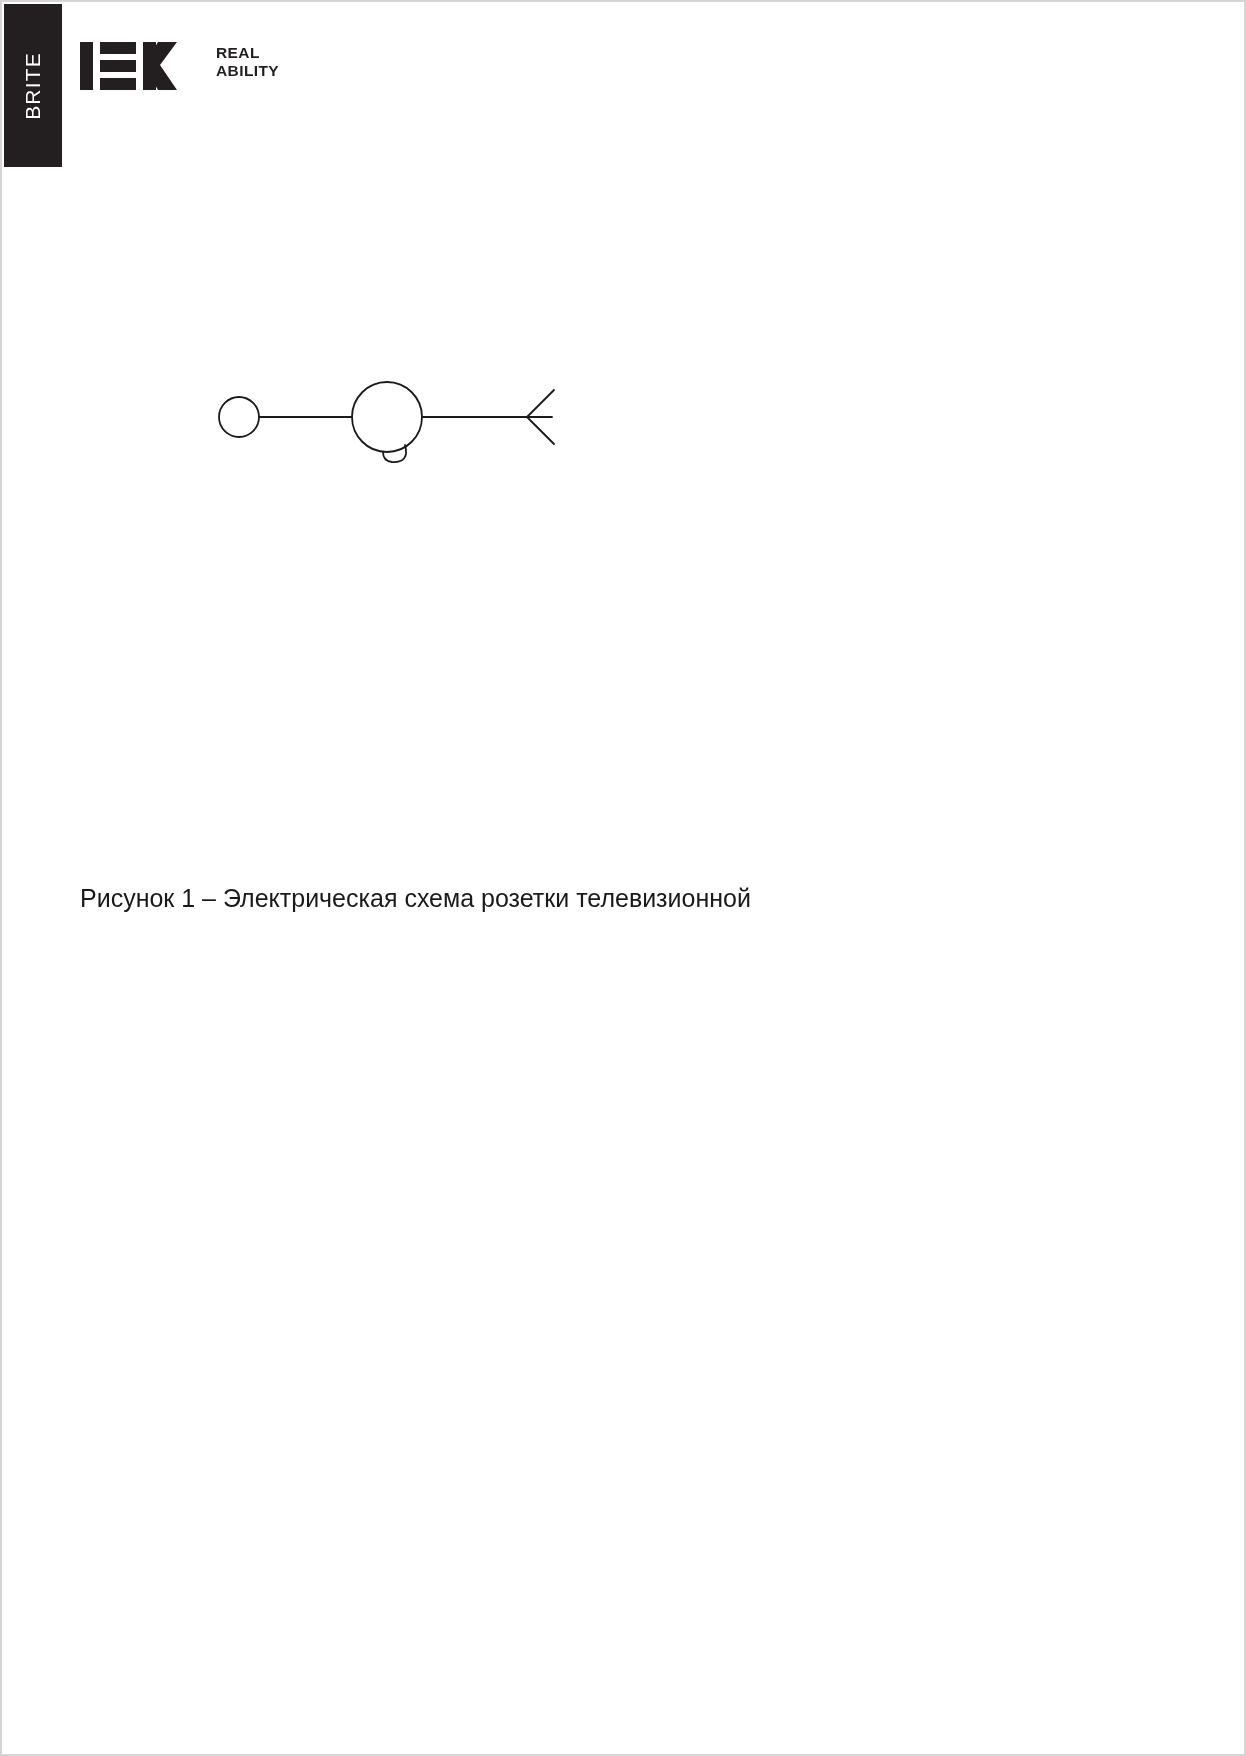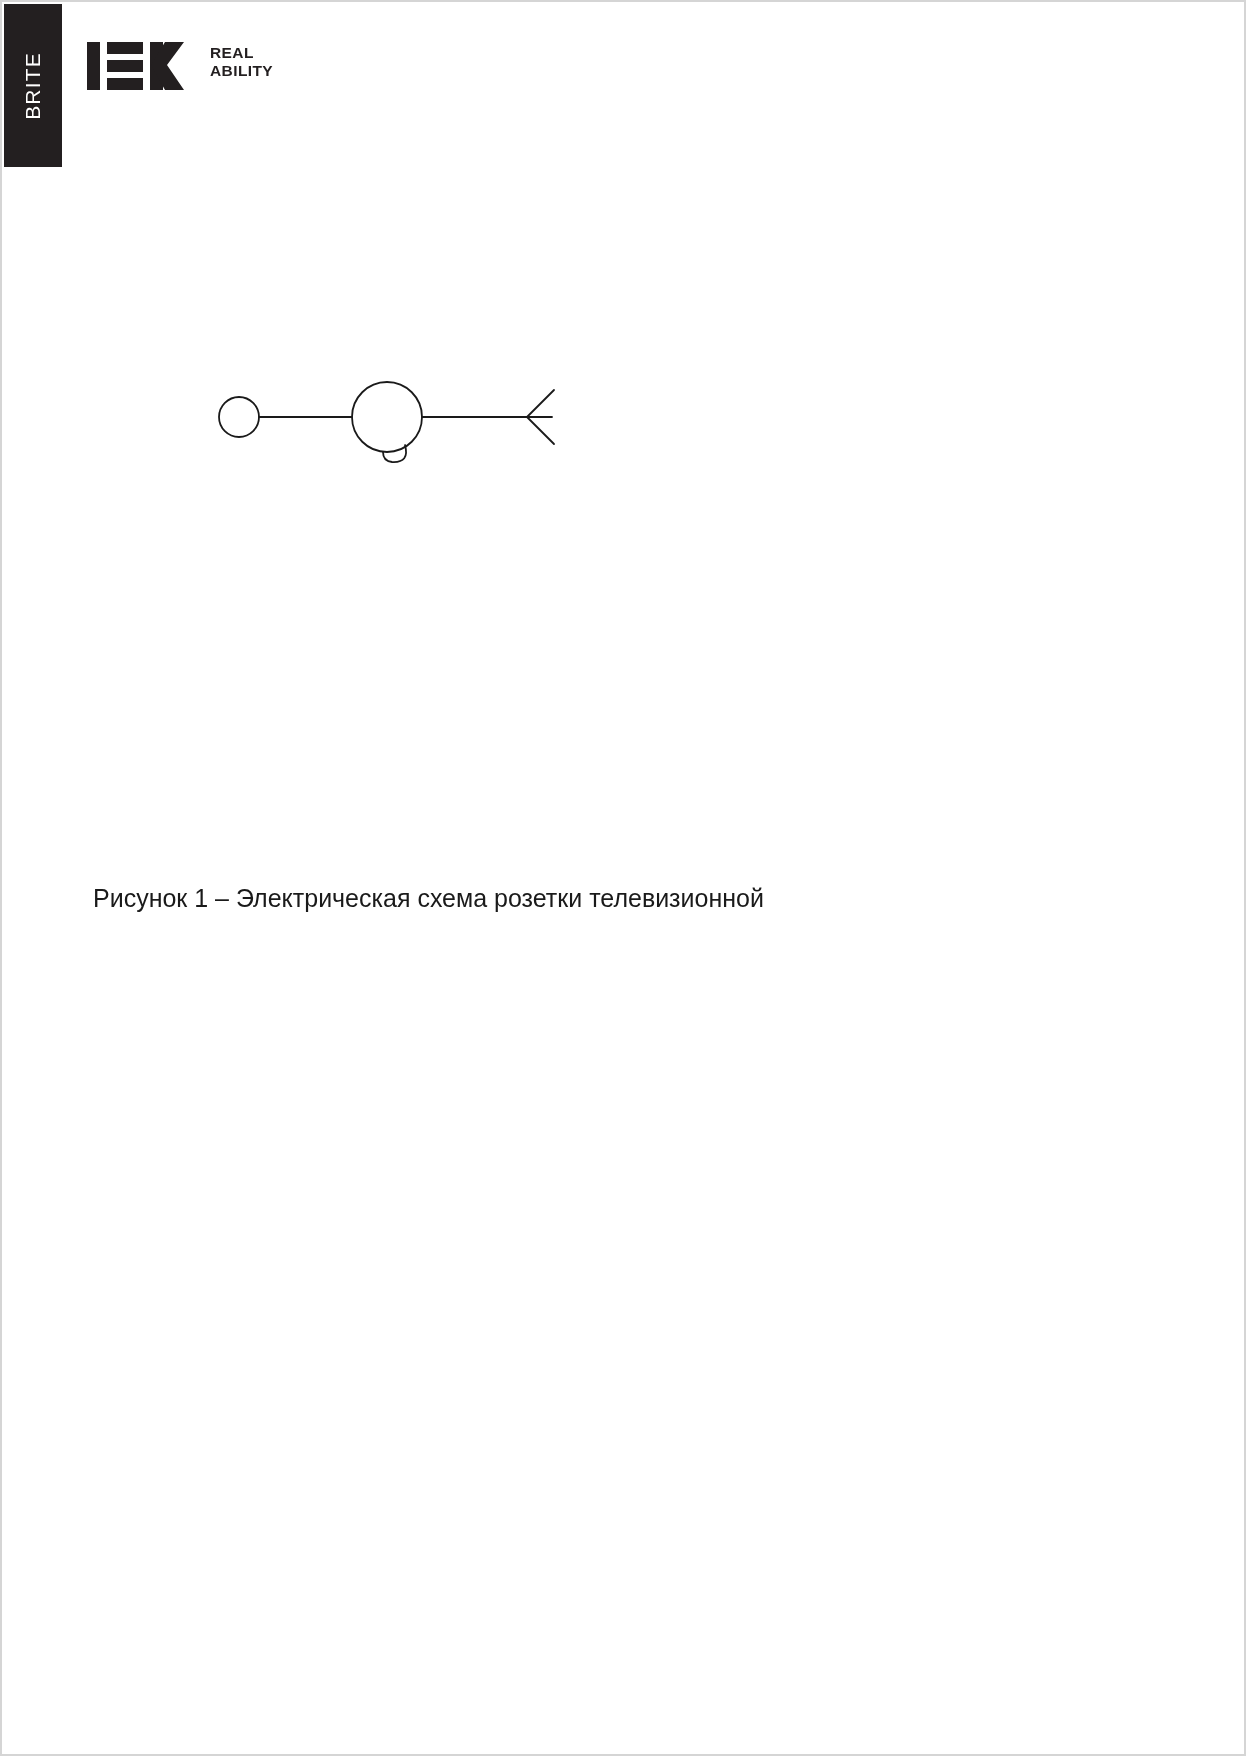--- a/index.html
+++ b/index.html
@@ -38,24 +38,25 @@
     letter-spacing: 1.2px;
     font-weight: 400;
     writing-mode: vertical-rl;
     transform: rotate(180deg);
     font-family: "Liberation Sans", sans-serif;
   }
 
   
   .logo-wrap {
     position: absolute;
-    left: 85px;
+    left: 78px;
     top: 36px;
     display: flex;
     align-items: flex-start;
+    gap: 13px;
   }
   .logo-mark {
     width: 105px;
     height: 56px;
     position: relative;
   }
   .logo-tagline {
     margin-left: 18px;
     margin-top: 6px;
     color: #231f20;
@@ -70,21 +71,21 @@
     position: absolute;
     left: 200px;
     top: 360px;
     width: 420px;
     height: 120px;
   }
 
   
   .caption {
     position: absolute;
-    left: 91px;
+    left: 78px;
     top: 880px;
     width: 1050px;
     font-size: 25px;
     color: #1a1a1a;
     line-height: 1.3;
     font-family: "Liberation Sans", sans-serif;
   }
 </style>
 </head>
 <body>

